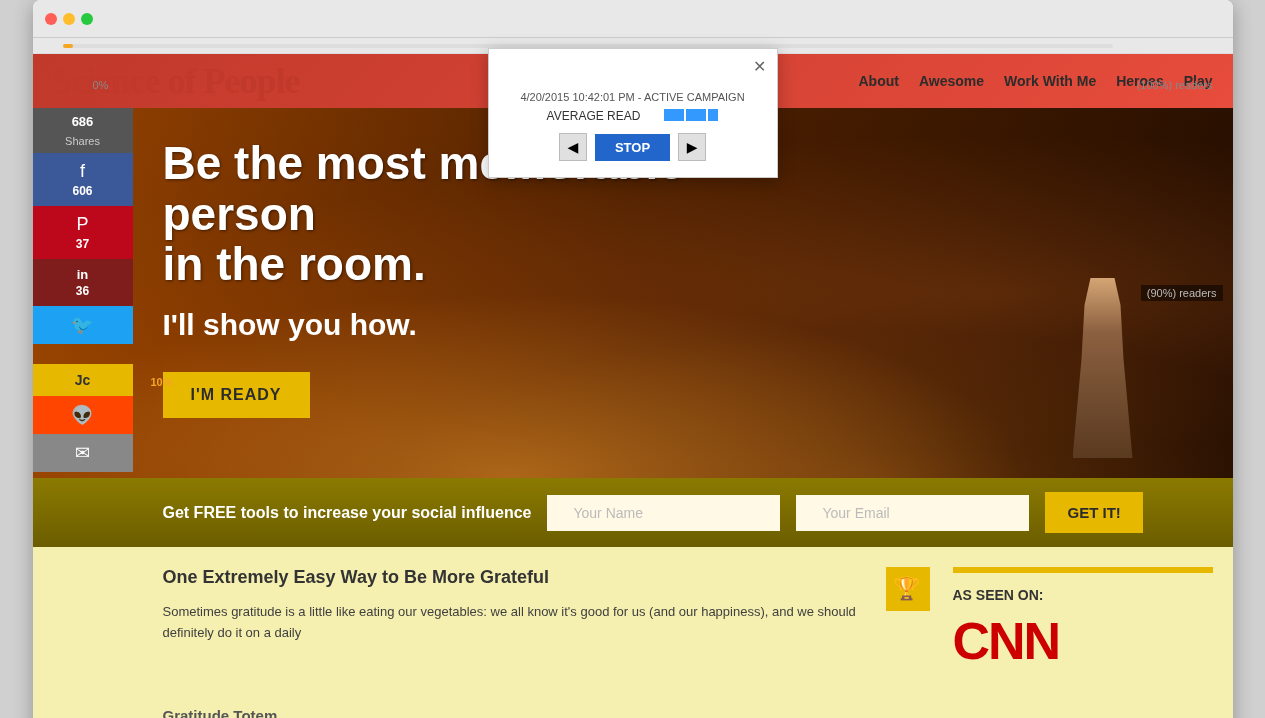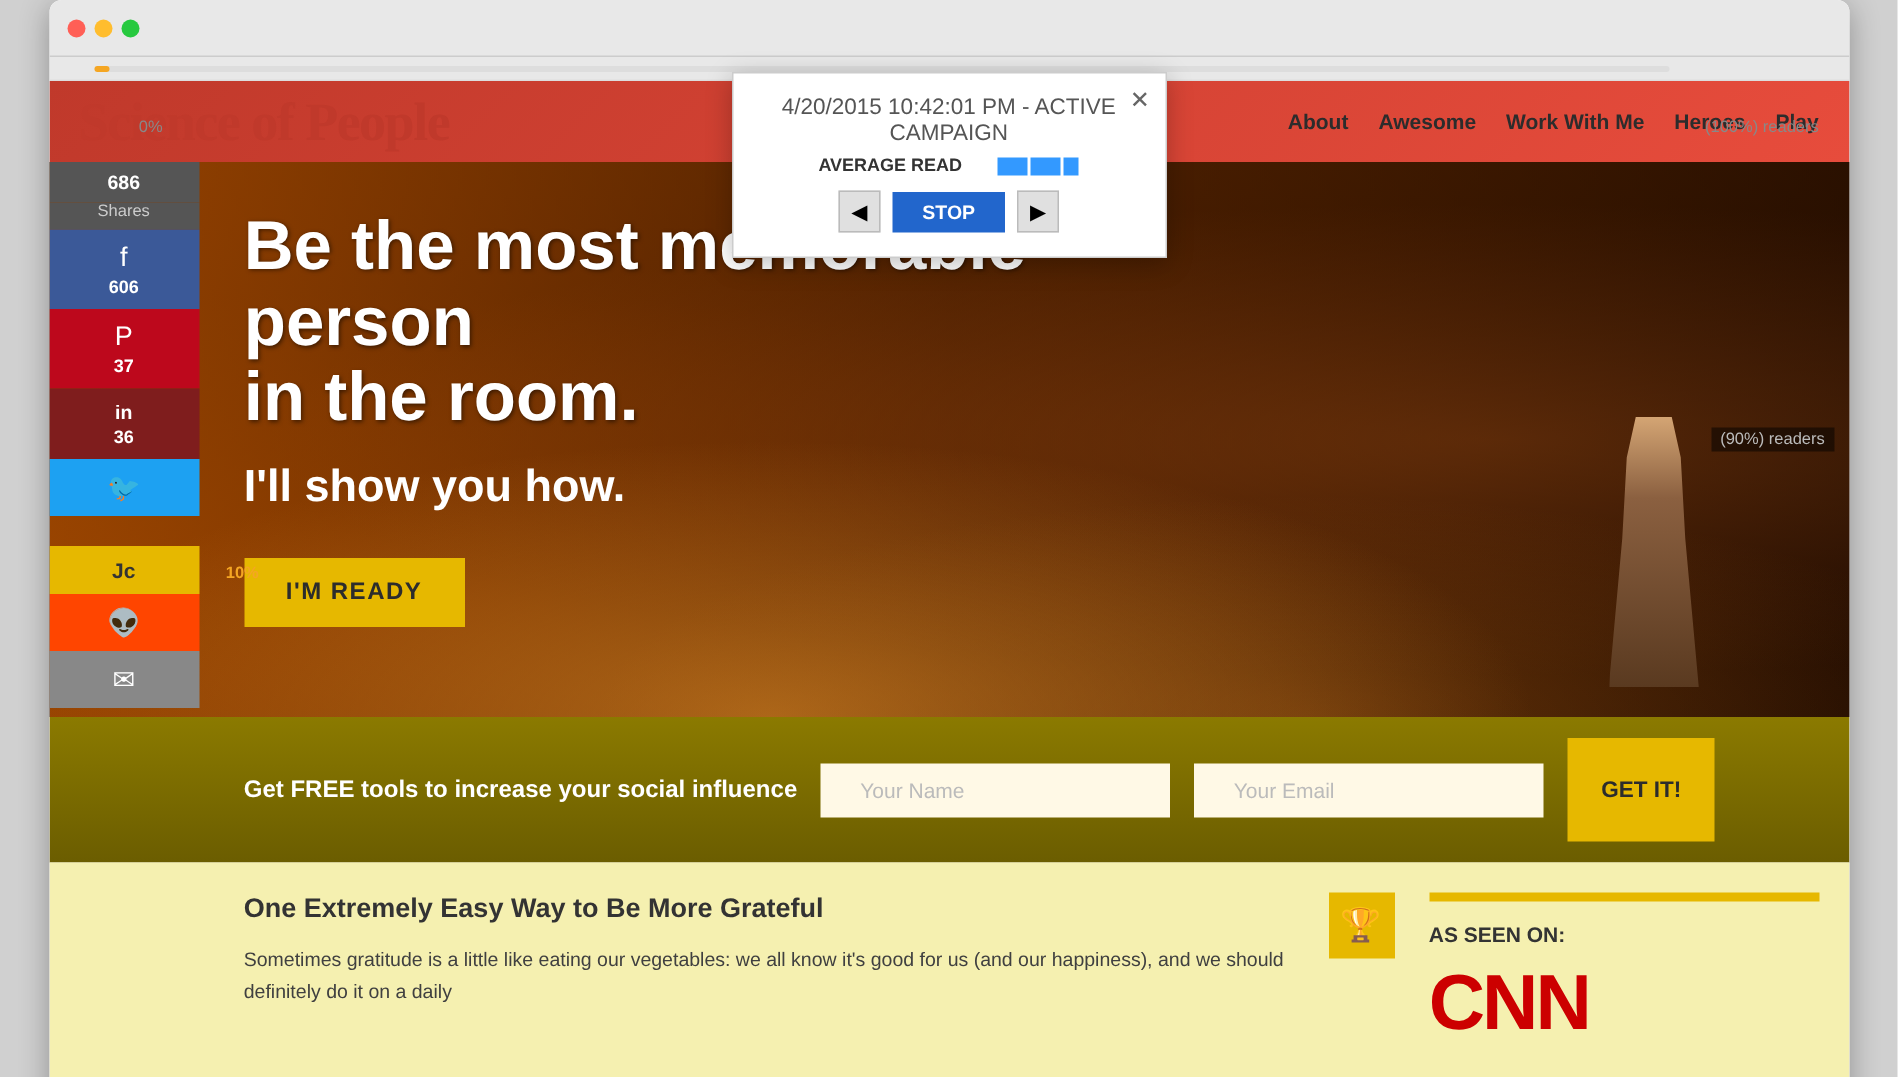--- a/index.html
+++ b/index.html
@@ -216,21 +216,21 @@
       font-size: 14px;
       color: #999;
       background: #fff9e6;
       flex: 1;
     }
     .signup-input::placeholder { color: #bbb; }
     .btn-getit {
       background: #e6b800;
       color: #2c2c2c;
       border: none;
-      padding: 26px 22px;
+      padding: 12px 22px;
       font-size: 15px;
       font-weight: 900;
       cursor: pointer;
       white-space: nowrap;
     }
 
     
     .content-area {
       background: #f5f0b0;
       display: flex;
@@ -296,35 +296,35 @@
       position: absolute;
       top: 8px;
       right: 10px;
       background: none;
       border: none;
       font-size: 16px;
       cursor: pointer;
       color: #666;
     }
     .popup-title {
-      font-size: 15px;
+      font-size: 11px;
       color: #555;
       text-align: center;
       margin-bottom: 6px;
+      margin-top: 28px;
     }
     .popup-avg {
       font-size: 12px;
       color: #333;
       text-align: center;
       margin-bottom: 10px;
       display: flex;
-      align-items: flex-end;
+      align-items: flex-start;
       justify-content: center;
       gap: 24px;
-      font-weight: bold;
     }
     .avg-bar {
       display: inline-flex;
       gap: 2px;
     }
     .avg-bar-seg {
       width: 20px;
       height: 12px;
       background: #3399ff;
     }

